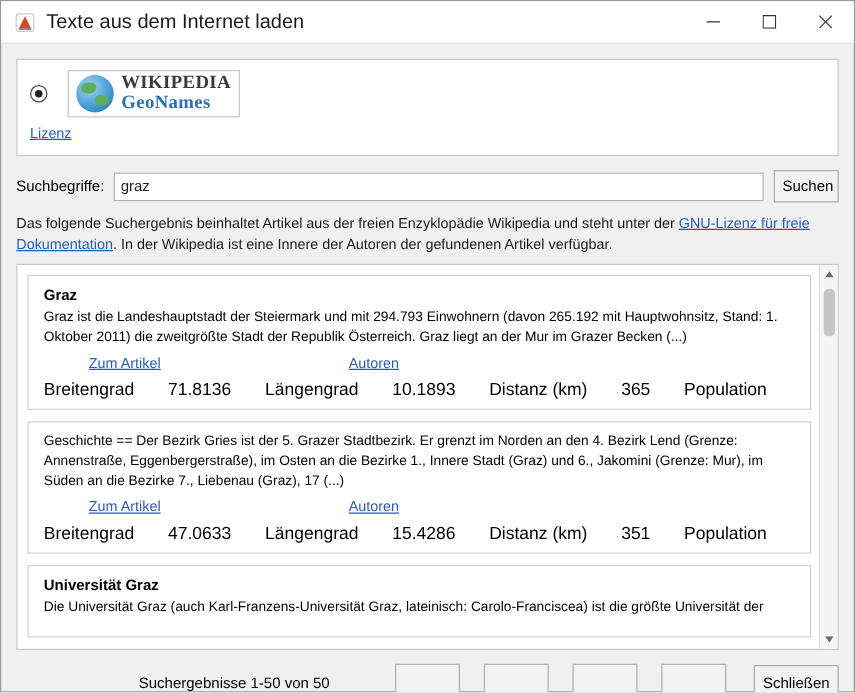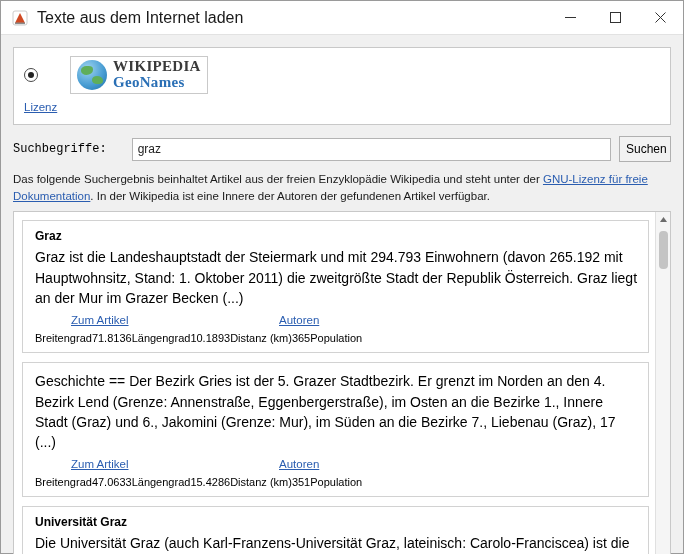--- a/index.html
+++ b/index.html
@@ -97,21 +97,20 @@
     background: #222;
   }
   .logo {
     border: 1px solid #c9c9c9;
     background: #fff;
     padding: 3px 6px;
     display: flex;
     align-items: center;
     height: 38px;
     box-sizing: border-box;
-    margin-left: 16px;
   }
   .globe {
     width: 30px;
     height: 30px;
     border-radius: 50%;
     background: radial-gradient(circle at 35% 30%, #9fd4f0 0%, #4a9ed4 55%, #1a6ea8 100%);
     position: relative;
     margin-right: 6px;
     overflow: hidden;
     flex: none;
@@ -162,22 +161,21 @@
     font-size: 11.5px;
   }
   
   .search-row {
     margin-top: 11px;
     display: flex;
     align-items: center;
   }
   .search-label {
     font-size: 12px;
-    margin-right: 25px;
-    font-family: Liberation Mono, monospace;
+    margin-right: 7px;
   }
   .search-input {
     flex: 1;
     height: 23px;
     border: 1px solid #b4b4b4;
     background: #fff;
     font-family: "Liberation Sans", sans-serif;
     font-size: 12px;
     padding: 0 5px;
     box-sizing: border-box;
@@ -223,34 +221,34 @@
     padding: 8px 10px 8px 12px;
     margin-bottom: 9px;
     box-sizing: border-box;
   }
   .result .r-title {
     font-weight: bold;
     font-size: 12px;
     margin-bottom: 4px;
   }
   .result .r-text {
-    font-size: 14px;
+    font-size: 11px;
     line-height: 1.45;
     margin-bottom: 6px;
   }
   .r-links {
     display: flex;
     margin-bottom: 6px;
     font-size: 11.5px;
   }
   .r-links .l1 { width: 208px; margin-left: 36px; }
   .r-meta {
-    font-size: 11px;
-    display: flex;
-    gap: 0;
+    font-size: 14px;
+    display: flex;
+    gap: 27px;
   }
   .scrollbar {
     width: 15px;
     background: #f5f5f5;
     border-left: 1px solid #e0e0e0;
     display: flex;
     flex-direction: column;
     align-items: center;
     box-sizing: border-box;
   }

